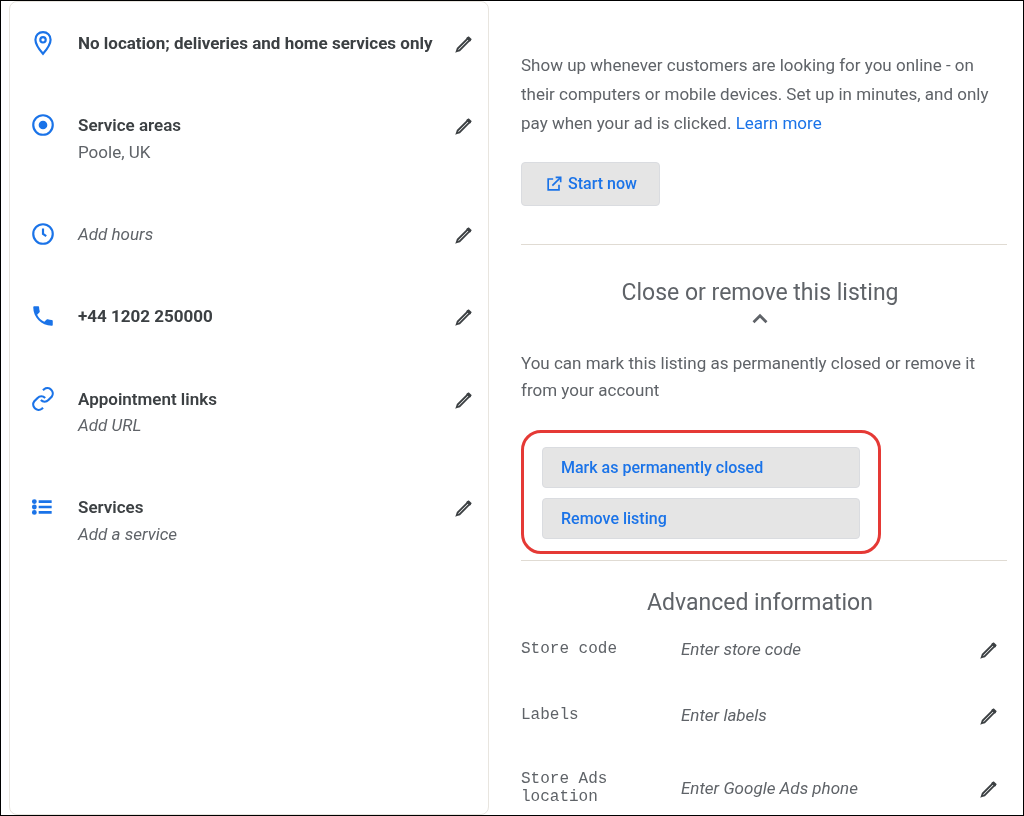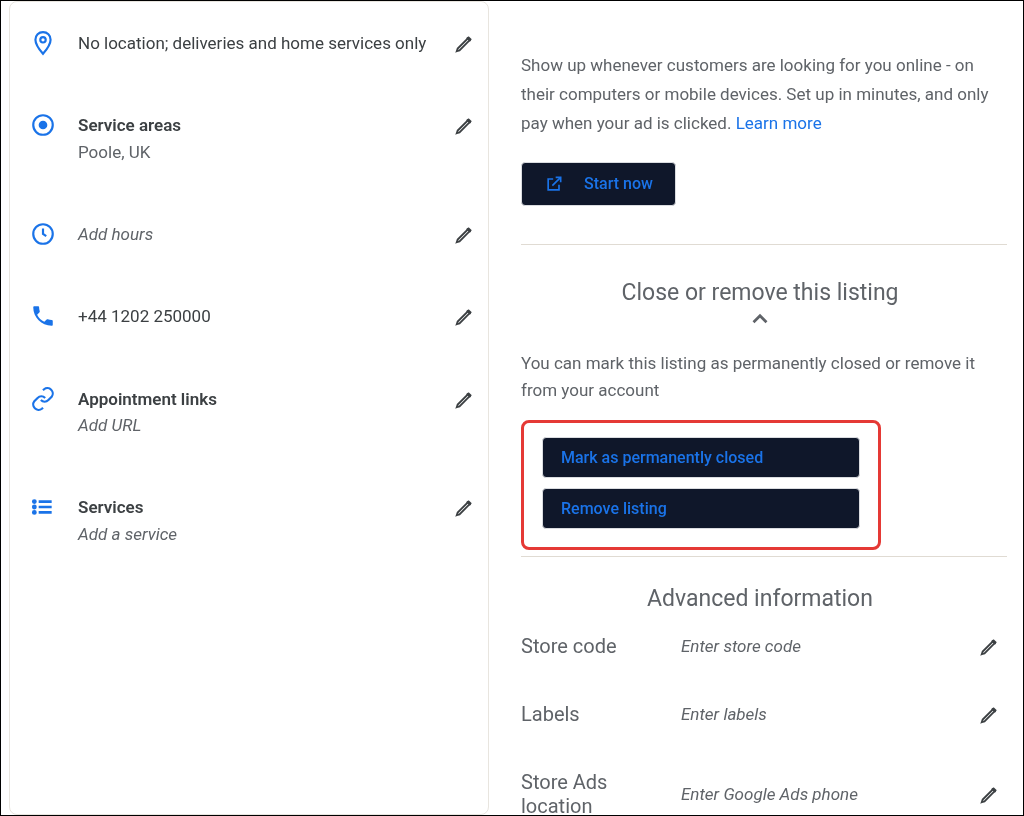--- a/index.html
+++ b/index.html
@@ -61,20 +61,21 @@
   }
   .row-content .sub {
     color: #5f6368;
   }
   .row-content .sub-italic {
     color: #5f6368;
     font-style: italic;
   }
   .row-content .body {
     color: #3c4043;
+    font-weight: bold;
   }
   .pencil {
     width: 22px;
     height: 22px;
     flex-shrink: 0;
     color: #3c4043;
     cursor: pointer;
     margin-top: 2px;
   }
   .pencil svg { width: 22px; height: 22px; }
@@ -84,28 +85,28 @@
     line-height: 1.7;
     margin-top: 50px;
   }
   .right-col .promo-text .learn {
     color: #1a73e8;
     cursor: pointer;
   }
   .btn-outline {
     display: inline-flex;
     align-items: flex-start;
-    gap: 20px;
+    gap: 4px;
     border: 1px solid #dadce0;
     border-radius: 4px;
     padding: 11px 22px;
     color: #1a73e8;
     font-size: 16px;
     cursor: pointer;
-    background: #0f172a;
+    background: #e5e5e5;
     margin-top: 24px;
     font-weight: 500;
   }
   .btn-outline svg { width: 20px; height: 20px; }
   .divider {
     border-top: 1px solid #e0dbd3;
     margin: 38px 0 0 0;
   }
   .section-header {
     display: flex;
@@ -126,41 +127,42 @@
     color: #5f6368;
   }
   .section-desc {
     color: #5f6368;
     font-size: 17px;
     line-height: 1.6;
     margin-top: 18px;
   }
   .highlight-box {
     border: 3px solid #e53935;
-    border-radius: 8px;
-    padding: 14px 18px 18px 18px;
-    margin-top: 16px;
+    border-radius: 20px;
+    padding: 14px 18px 12px 18px;
+    margin-top: 26px;
     width: 360px;
   }
   .highlight-box .btn-outline {
     margin-top: 10px;
     display: block;
     text-align: left;
     padding: 10px 18px;
   }
   .highlight-box .btn-outline:first-child { margin-top: 0; }
   .adv-row {
     display: flex;
     align-items: center;
     padding: 22px 6px 22px 0;
   }
   .adv-label {
     width: 160px;
     color: #5f6368;
-    font-size: 20px;
+    font-size: 16px;
+    font-family: Liberation Mono, monospace;
   }
   .adv-value {
     flex: 1;
     color: #5f6368;
     font-style: italic;
     font-size: 17px;
   }
   .adv-pencil {
     width: 22px;
     height: 22px;

